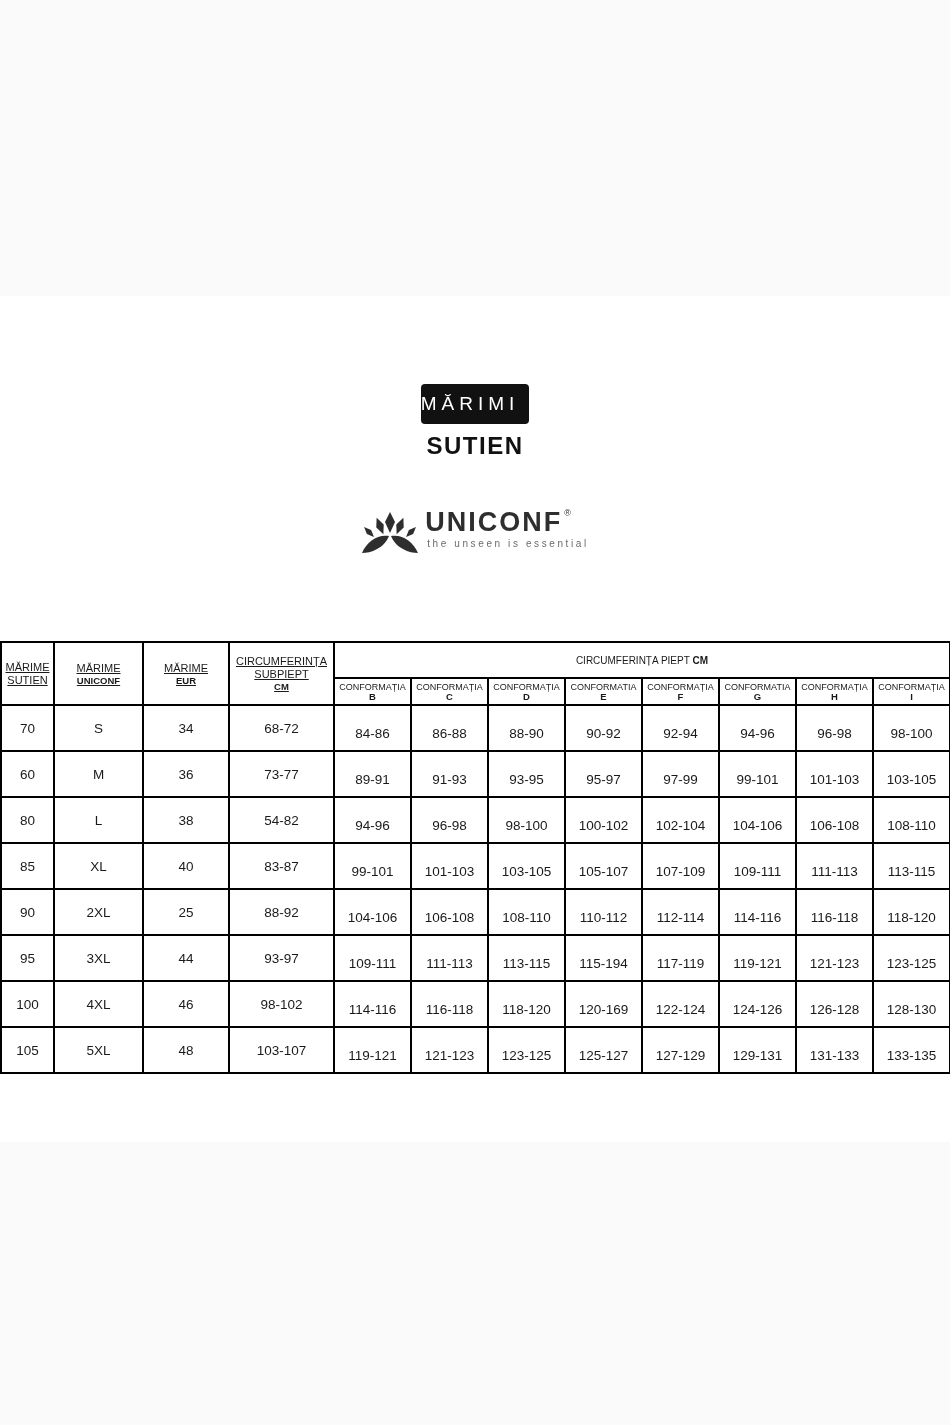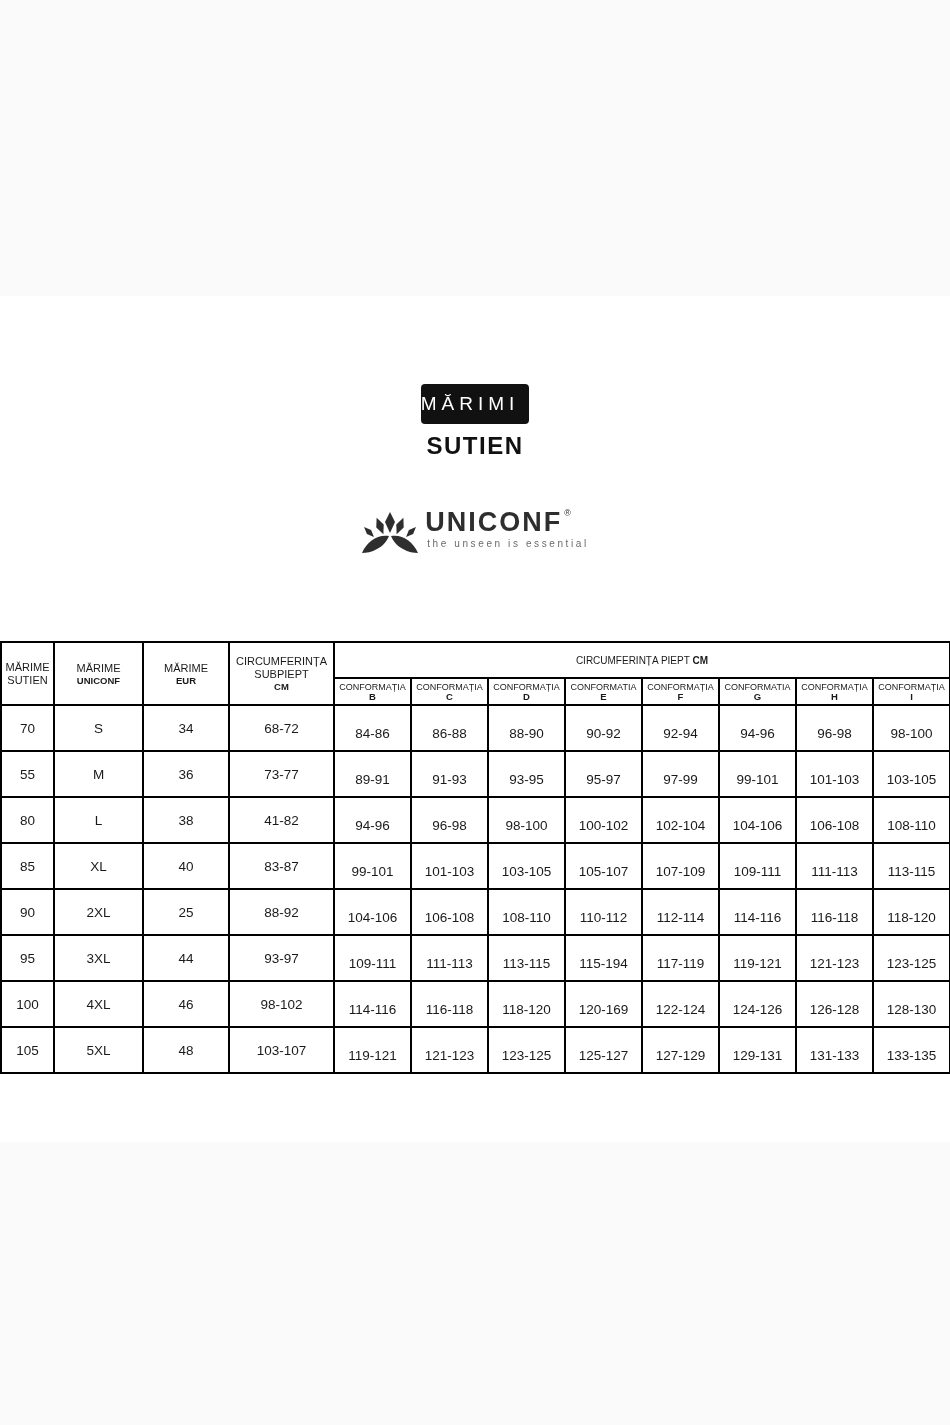--- a/index.html
+++ b/index.html
@@ -46,21 +46,21 @@
   .size-table {
     position:absolute; top:641px; left:0; width:950px;
     border-collapse:collapse; table-layout:fixed; background:#ffffff;
   }
   .size-table th, .size-table td {
     border:2px solid #000000; text-align:center; vertical-align:middle;
     color:#1a1a1a; overflow:hidden; padding:0;
   }
   th.span-h { height:36px; font-size:10px; font-weight:normal; }
   th.span-h b { font-size:10px; }
-  th.fix-h { font-weight:normal; }
+  th.fix-h { font-weight:normal;text-decoration:underline; }
   .fix-h .l1 { font-size:11px; line-height:13px; }
   .fix-h .l2 { font-size:11px; line-height:13px; }
   .fix-h .l2b { font-size:9.5px; line-height:11px; font-weight:bold; }
   th.conf-h { height:27px; font-size:9px; font-weight:normal; line-height:10px; }
   th.conf-h .conf-letter { font-weight:bold; font-size:9.5px; }
   .size-table tbody td { height:46px; font-size:13.5px; }
   td.conf-cell .shift { position:relative; top:5px; display:inline-block; }
 </style>
 </head>
 <body>
@@ -180,38 +180,38 @@
         <td class="conf-cell"><span class="shift">84-86</span></td>
         <td class="conf-cell"><span class="shift">86-88</span></td>
         <td class="conf-cell"><span class="shift">88-90</span></td>
         <td class="conf-cell"><span class="shift">90-92</span></td>
         <td class="conf-cell"><span class="shift">92-94</span></td>
         <td class="conf-cell"><span class="shift">94-96</span></td>
         <td class="conf-cell"><span class="shift">96-98</span></td>
         <td class="conf-cell"><span class="shift">98-100</span></td>
       </tr>
       <tr>
-        <td>55</td>
+        <td>60</td>
         <td>M</td>
         <td>36</td>
         <td>73-77</td>
         <td class="conf-cell"><span class="shift">89-91</span></td>
         <td class="conf-cell"><span class="shift">91-93</span></td>
         <td class="conf-cell"><span class="shift">93-95</span></td>
         <td class="conf-cell"><span class="shift">95-97</span></td>
         <td class="conf-cell"><span class="shift">97-99</span></td>
         <td class="conf-cell"><span class="shift">99-101</span></td>
         <td class="conf-cell"><span class="shift">101-103</span></td>
         <td class="conf-cell"><span class="shift">103-105</span></td>
       </tr>
       <tr>
         <td>80</td>
         <td>L</td>
         <td>38</td>
-        <td>41-82</td>
+        <td>54-82</td>
         <td class="conf-cell"><span class="shift">94-96</span></td>
         <td class="conf-cell"><span class="shift">96-98</span></td>
         <td class="conf-cell"><span class="shift">98-100</span></td>
         <td class="conf-cell"><span class="shift">100-102</span></td>
         <td class="conf-cell"><span class="shift">102-104</span></td>
         <td class="conf-cell"><span class="shift">104-106</span></td>
         <td class="conf-cell"><span class="shift">106-108</span></td>
         <td class="conf-cell"><span class="shift">108-110</span></td>
       </tr>
       <tr>

